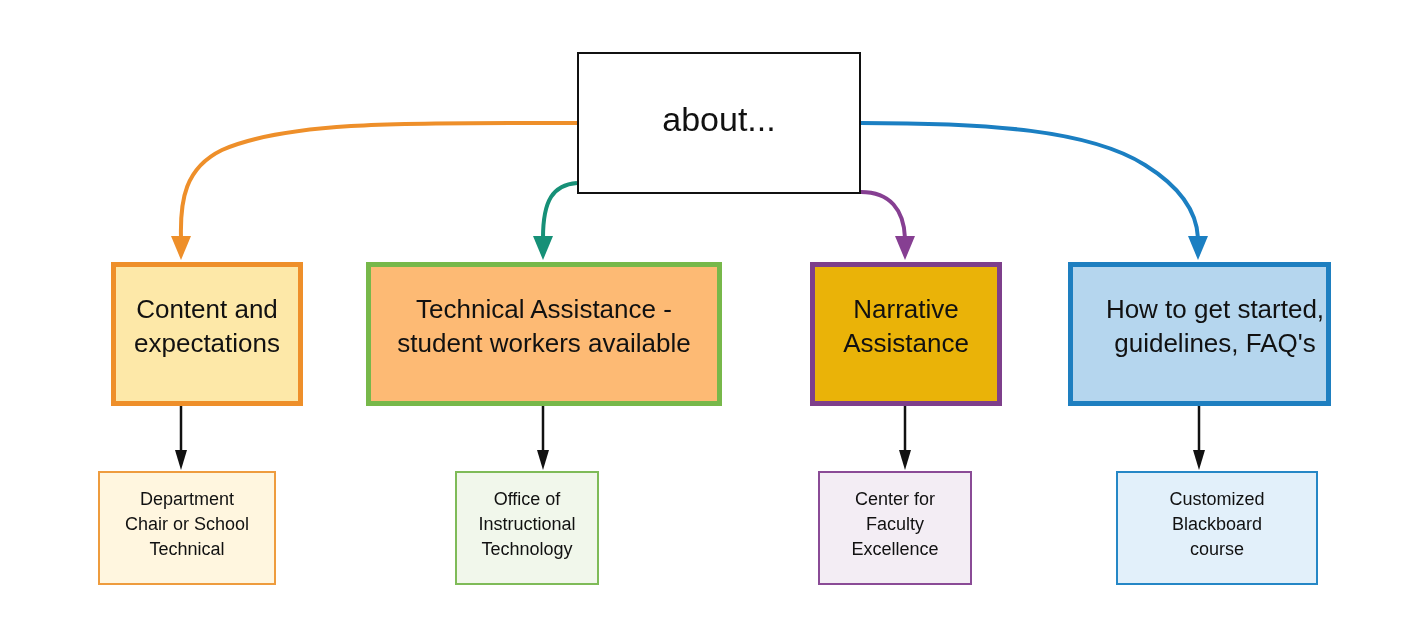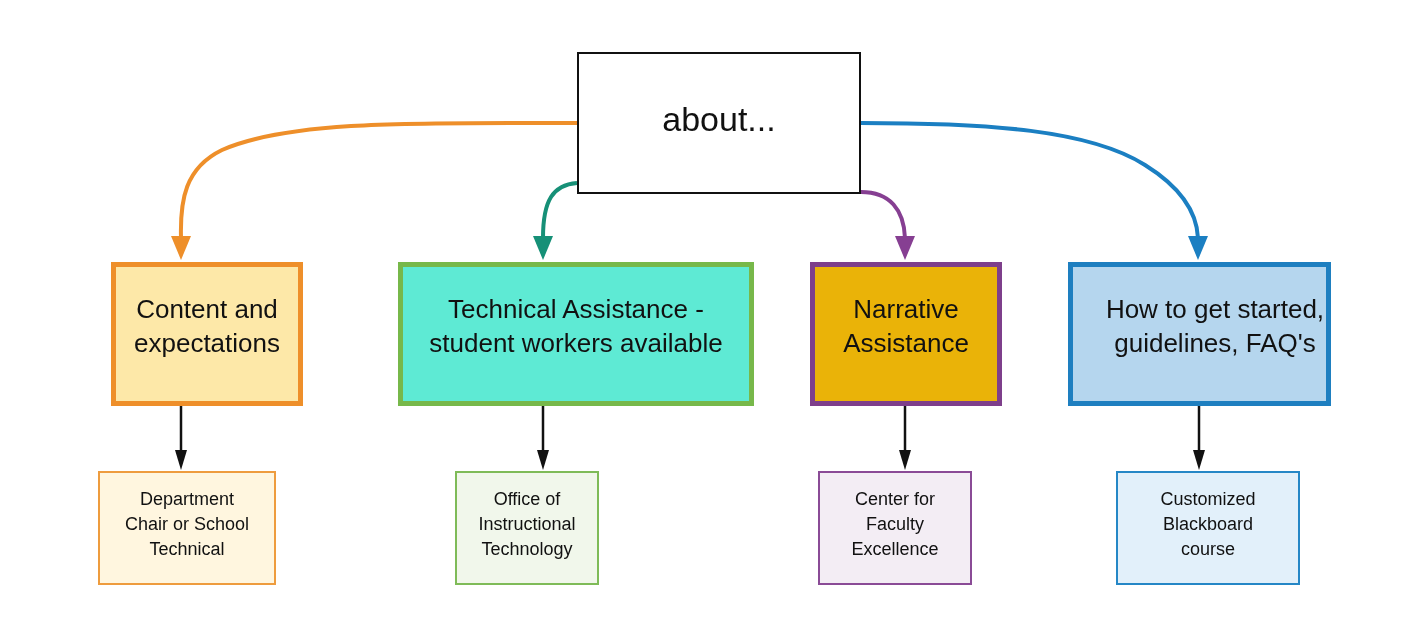--- a/index.html
+++ b/index.html
@@ -68,21 +68,21 @@
   </div>
 </div>
 
 <div class="box cat" style="left:86px; width:192px; border-color:#ee8f2a; background:#fde8a8;margin-left:25px;">
   <div>
     <span>Content and</span>
     <span>expectations</span>
   </div>
 </div>
 
-<div class="box cat" style="left:366px; width:356px; border-color:#77b84a; background:#5eead4;margin-left:32px;">
+<div class="box cat" style="left:366px; width:356px; border-color:#77b84a; background:#fdba74;">
   <div>
     <span>Technical Assistance -</span>
     <span>student workers available</span>
   </div>
 </div>
 
 <div class="box cat" style="left:810px; width:192px; border-color:#7e3f8b; background:#eab308;">
   <div>
     <span>Narrative</span>
     <span>Assistance</span>
@@ -113,19 +113,19 @@
 </div>
 
 <div class="box leaf" style="left:818px; width:154px; border-color:#8a4b96; background:#f3edf4;">
   <div>
     <span>Center for</span>
     <span>Faculty</span>
     <span>Excellence</span>
   </div>
 </div>
 
-<div class="box leaf" style="left:1116px; width:184px; border-color:#2587c6; background:#e2f0fa;">
+<div class="box leaf" style="left:1116px; width:202px; border-color:#2587c6; background:#e2f0fa;">
   <div>
     <span>Customized</span>
     <span>Blackboard</span>
     <span>course</span>
   </div>
 </div>
 
 </body></html>

